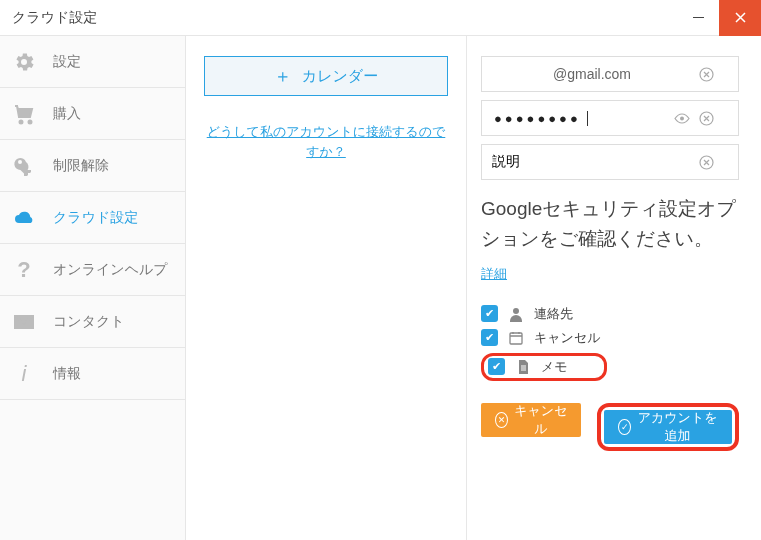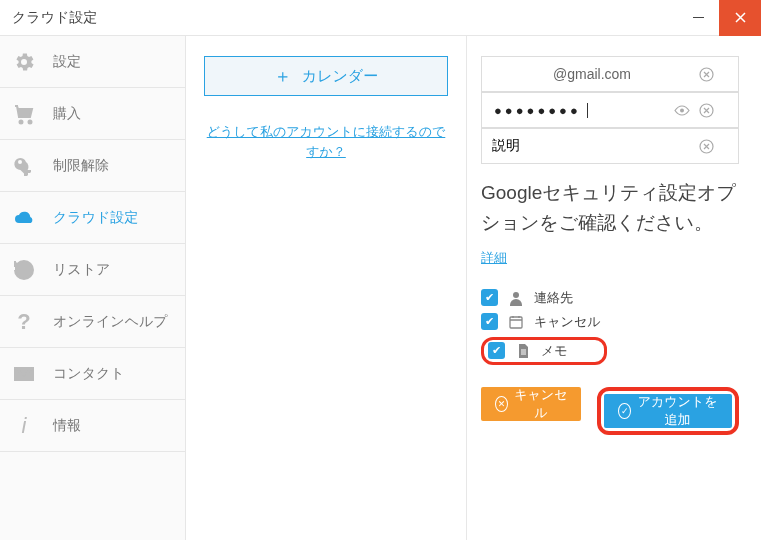--- a/index.html
+++ b/index.html
@@ -15,21 +15,21 @@
     .sidebar-item{height:52px;display:flex;align-items:center;padding-left:10px;border-bottom:1px solid #e6e6e6;cursor:pointer;color:#777;font-size:14px;gap:15px;}
     .sidebar-item.active{color:#2aa2e2;}
     .sidebar-item .s-icon{width:28px;display:flex;align-items:center;justify-content:center;}
     .sidebar-item.active .s-icon svg{fill:#2aa2e2;}
     .sidebar-item .s-icon svg{fill:#bcbcbc;}
     .main{flex:1;display:flex;border-top:0;}
     .left-col{width:280px;padding:20px 18px 0 18px;border-right:0;}
     .new-conn{width:244px;height:40px;border:1px solid #2aa2e2;display:flex;align-items:center;justify-content:center;gap:10px;color:#2aa2e2;font-size:15px;cursor:pointer;background:#f0f6fa;}
     .link{display:block;text-align:center;margin-top:26px;color:#2aa2e2;font-size:13px;text-decoration:underline;cursor:pointer;line-height:1.5;}
     .right-col{flex:1;padding:20px 22px 0 14px;}
-    .inp-wrap{height:36px;border:1px solid #ddd;display:flex;align-items:center;padding:0 22px 0 10px;background:#fff;}
+    .inp-wrap{height:36px;border:1px solid #ddd;display:flex;align-items:center;padding:0 22px 0 10px;margin-bottom:8px;background:#fff;}
     .inp{flex:1;border:none;outline:none;font-size:14px;text-align:center;color:#666;}
     .inp-left{text-align:left;color:#000000;font-family:Liberation Mono, monospace;}
     .pw-txt{flex:1;font-size:13px;letter-spacing:3px;color:#222;padding-left:2px;}
     .cursor{border-right:1px solid #333;animation:blink 1s infinite;}
     @keyframes blink{50%{opacity:0;}}
     .ic-btn{width:20px;height:20px;display:flex;align-items:center;justify-content:center;color:#9b9b9b;cursor:pointer;margin-left:4px;font-size:12px;}
     .notice{margin-top:14px;font-size:19px;color:#444;line-height:1.6;}
     .details{color:#2aa2e2;cursor:pointer;text-decoration:underline;font-size:13px;margin-top:10px;display:inline-block;}
     .checks{margin-top:22px;}
     .ck-row{display:flex;align-items:center;gap:8px;font-size:13px;color:#444;margin-bottom:6px;}
@@ -91,29 +91,20 @@
         </span>
       <span>制限解除</span>
     </div>
     <div class="sidebar-item active">
       <span class="s-icon">
           <svg width="24" height="24" viewBox="0 0 24 24">
             <path d="M19 17H7a4 4 0 010-8 6 6 0 0111.3 2A3.5 3.5 0 0119 17z"></path>
           </svg>
         </span>
       <span>クラウド設定</span>
-    </div>
-    <div class="sidebar-item">
-      <span class="s-icon">
-          <svg width="24" height="24" viewBox="0 0 24 24" fill="none" stroke="#bcbcbc" stroke-width="2">
-            <path d="M3 12a9 9 0 109-9 9 9 0 00-6.4 2.6L3 8"></path>
-            <path d="M3 3v5h5"></path>
-          </svg>
-        </span>
-      <span>リストア</span>
     </div>
     <div class="sidebar-item">
       <span class="s-icon">
           <svg width="24" height="24" viewBox="0 0 24 24" fill="none">
             <text x="12" y="19" text-anchor="middle" font-size="22" font-weight="bold" fill="#bcbcbc" font-family="serif">?</text>
           </svg>
         </span>
       <span>オンラインヘルプ</span>
     </div>
     <div class="sidebar-item">

